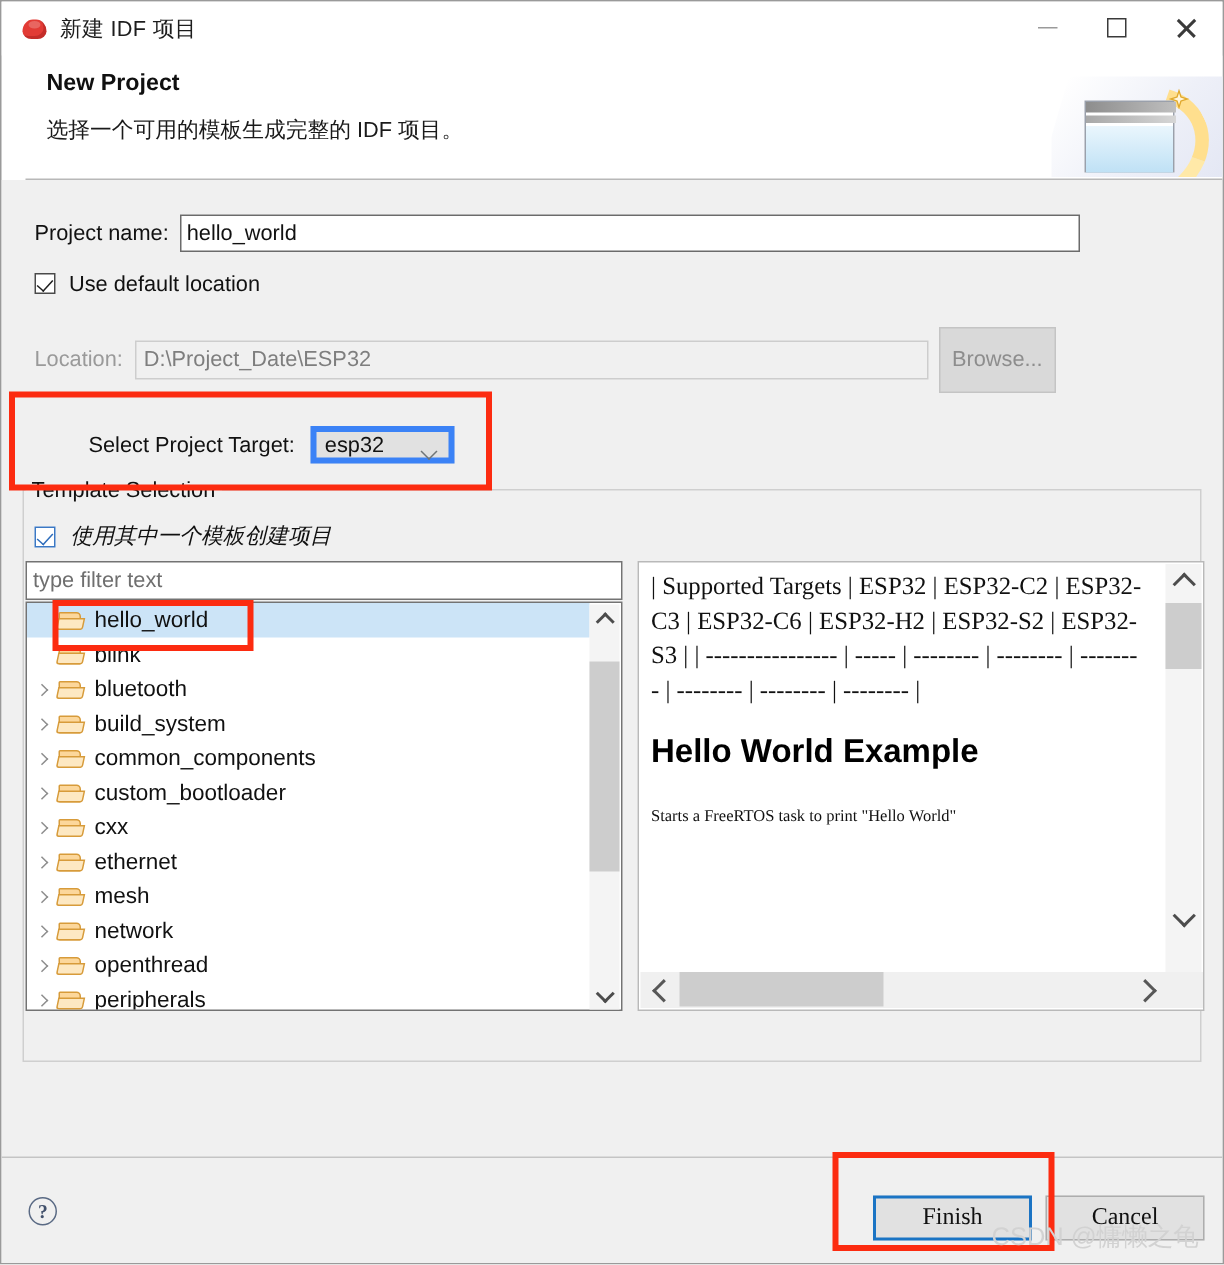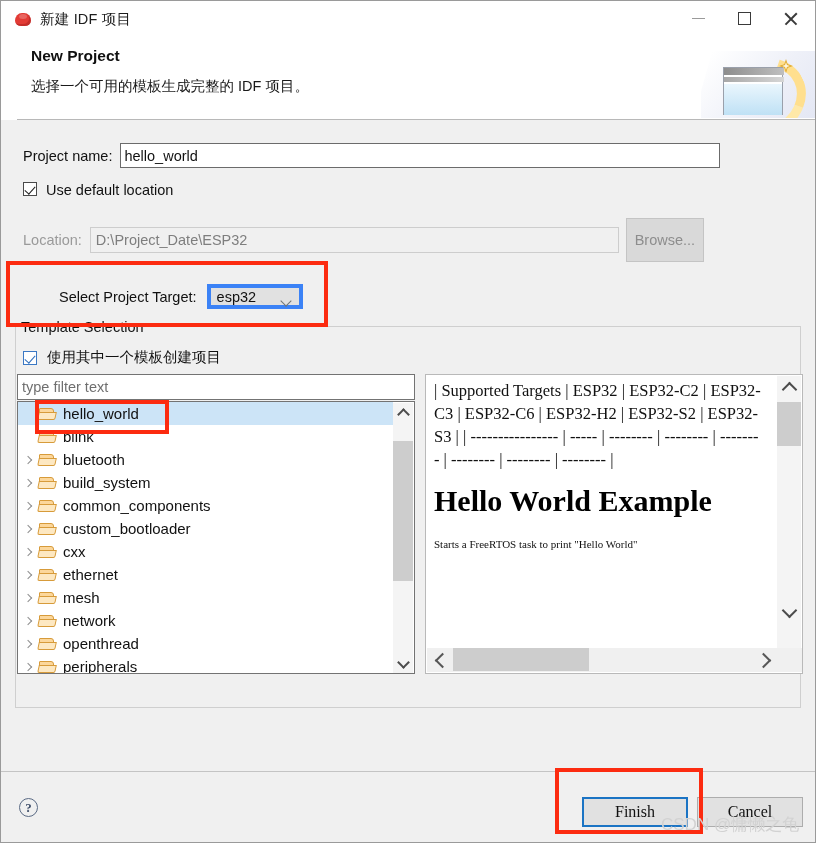--- a/index.html
+++ b/index.html
@@ -209,21 +209,21 @@
     width: 786px; height: 382px;
     box-sizing: border-box;
     border: 1px solid #cfcfcf;
   }
   #group-title {
     position: absolute; left: 16px; top: 199px;
     background: #f0f0f0; padding: 0 4px;
     font-size: 14.5px; color: #111;
   }
   #row-usetemplate { position: absolute; left: 22px; top: 228px; display: flex; align-items: center; }
-  #row-usetemplate .lbl { margin-left: 10px; }
+  #row-usetemplate .lbl { margin-left: 10px; font-style: italic; }
 
   #filter-input {
     position: absolute; left: 16px; top: 254px;
     width: 398px; height: 26px;
     box-sizing: border-box;
     border: 1px solid #737373; background: #ffffff;
     font-family: "Liberation Sans", sans-serif;
     font-size: 14.5px; color: #6f6f6f;
     padding: 0 4px; line-height: 24px;
   }
@@ -299,22 +299,22 @@
     padding: 4px 8px 0 8px;
     box-sizing: border-box;
     overflow: hidden;
     font-family: "Liberation Serif", serif;
   }
   #pv-targets {
     font-size: 16.5px; color: #111; line-height: 23px;
     word-spacing: 0px;
   }
   #pv-h1 {
-    font-family: Liberation Serif, serif;
-    font-size: 30px; font-weight: bold; color: #000;
+    font-family: Liberation Sans, sans-serif;
+    font-size: 22px; font-weight: bold; color: #000;
     line-height: 36px; margin-top: 12px;
   }
   #pv-para {
     font-size: 11px; color: #111; line-height: 23px; margin-top: 14px;
   }
   #pv-vscroll {
     position: absolute; right: 1px; top: 1px; width: 24px; height: 274px;
     background: #f4f4f4;
   }
   #pv-vscroll .sbar-arrow { width: 24px; height: 24px; }

